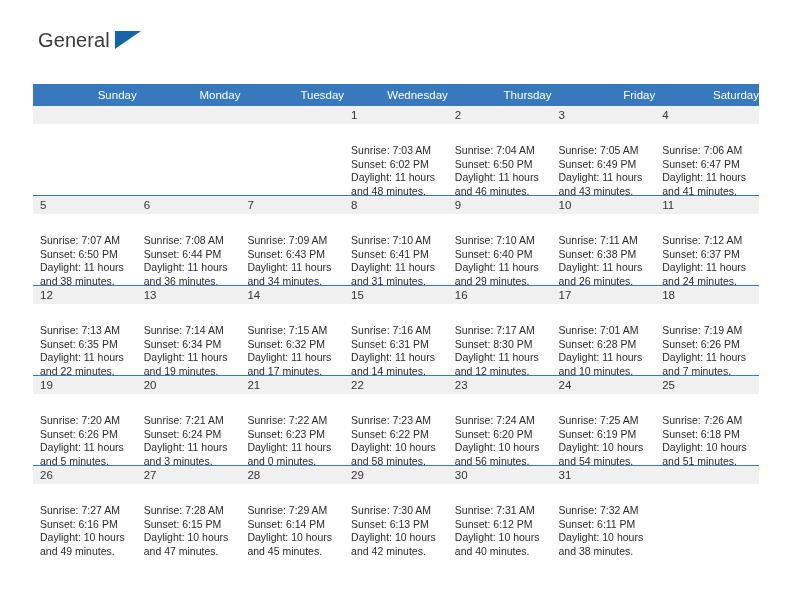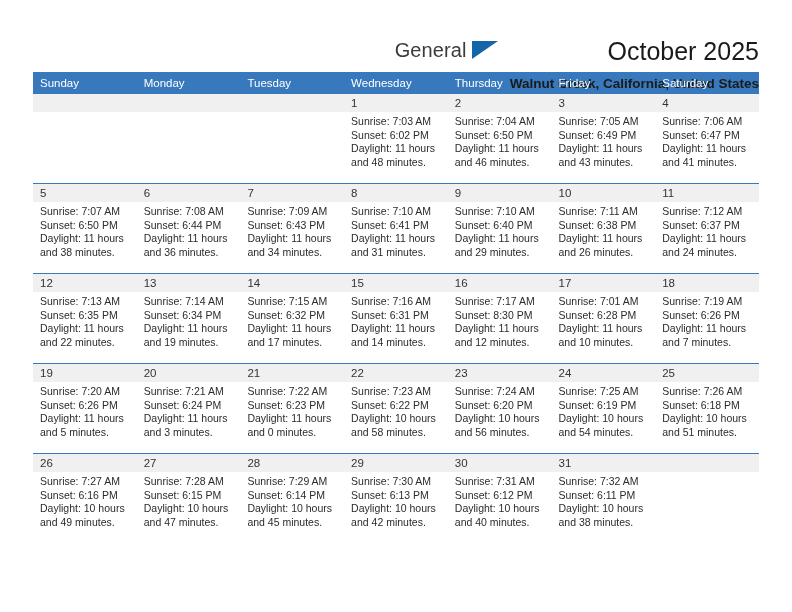--- a/index.html
+++ b/index.html
@@ -19,23 +19,23 @@
     width: 792px;
     height: 612px;
     box-sizing: border-box;
     padding: 0 33px;
   }
 
   
   .top {
     display: flex;
     align-items: flex-start;
-    justify-content: flex-end;
-    padding-top: 34px;
-    height: 72px;
+    justify-content: space-between;
+    padding-top: 24px;
+    height: 84px;
     box-sizing: border-box;
   }
   .brand {
     position: relative;
     width: 120px;
     height: 52px;
     padding-left: 5px;
     padding-top: 6px;
     box-sizing: border-box;
   }
@@ -86,21 +86,21 @@
   .cal {
     width: 726px;
     border-collapse: collapse;
     table-layout: fixed;
   }
   .cal th {
     background: #3879bd;
     color: #ffffff;
     font-size: 11.5px;
     font-weight: normal;
-    text-align: left;
+    text-align: right;
     padding: 5px 0 5px 7px;
     height: 20px;
     box-sizing: border-box;
   }
   .wk-row > td {
     padding: 0;
     vertical-align: top;
     border-top: 1.5px solid #3879bd;
   }
   .wk-row.first > td {
@@ -118,43 +118,39 @@
     padding: 3px 0 3px 7px;
     height: 18px;
     box-sizing: border-box;
     line-height: 12px;
   }
   .cell.empty .daynum {
     background: #f0f0f0;
     color: transparent;
   }
   .cell .info {
-    padding: 3px 6px 0 7px;
+    padding: 20px 6px 0 7px;
     font-size: 10.5px;
     line-height: 13.6px;
     color: #2b2b2b;
   }
   .cell .info div {
     white-space: nowrap;
   }
   .cell.empty .info { visibility: hidden; }
 </style>
 </head>
 <body>
 
 <div class="page">
 
   <div class="top">
     <div class="brand">
       <span class="brand-general">General</span>
       <span class="brand-tri"></span>
-    </div>
-    <div class="titles">
-      <h1 class="cal-title">October 2025</h1>
-      <div class="cal-sub">Walnut Creek, California, United States</div>
     </div>
   </div>
 
   <table class="cal">
     <thead>
       <tr>
         <th>Sunday</th>
         <th>Monday</th>
         <th>Tuesday</th>
         <th>Wednesday</th>

